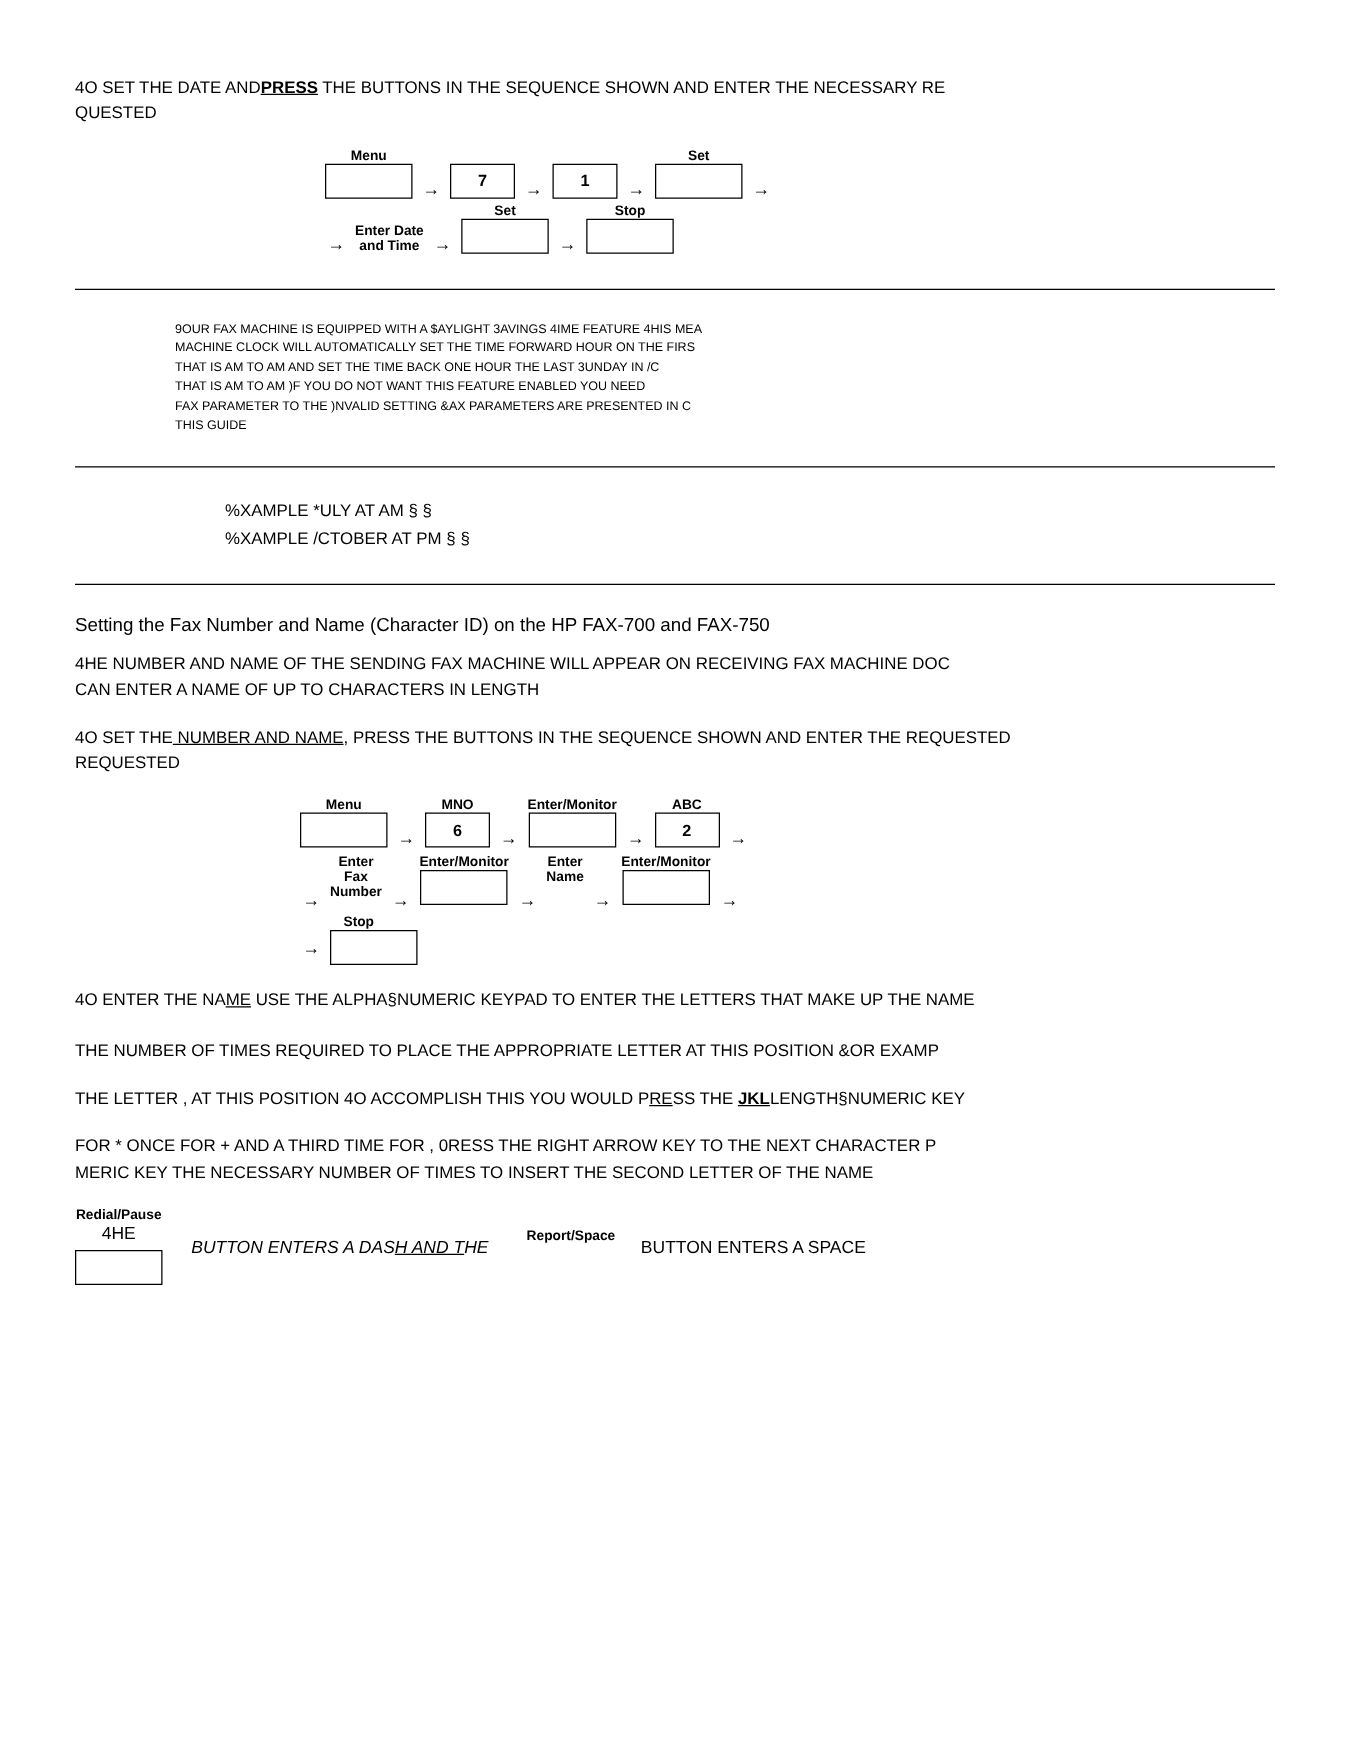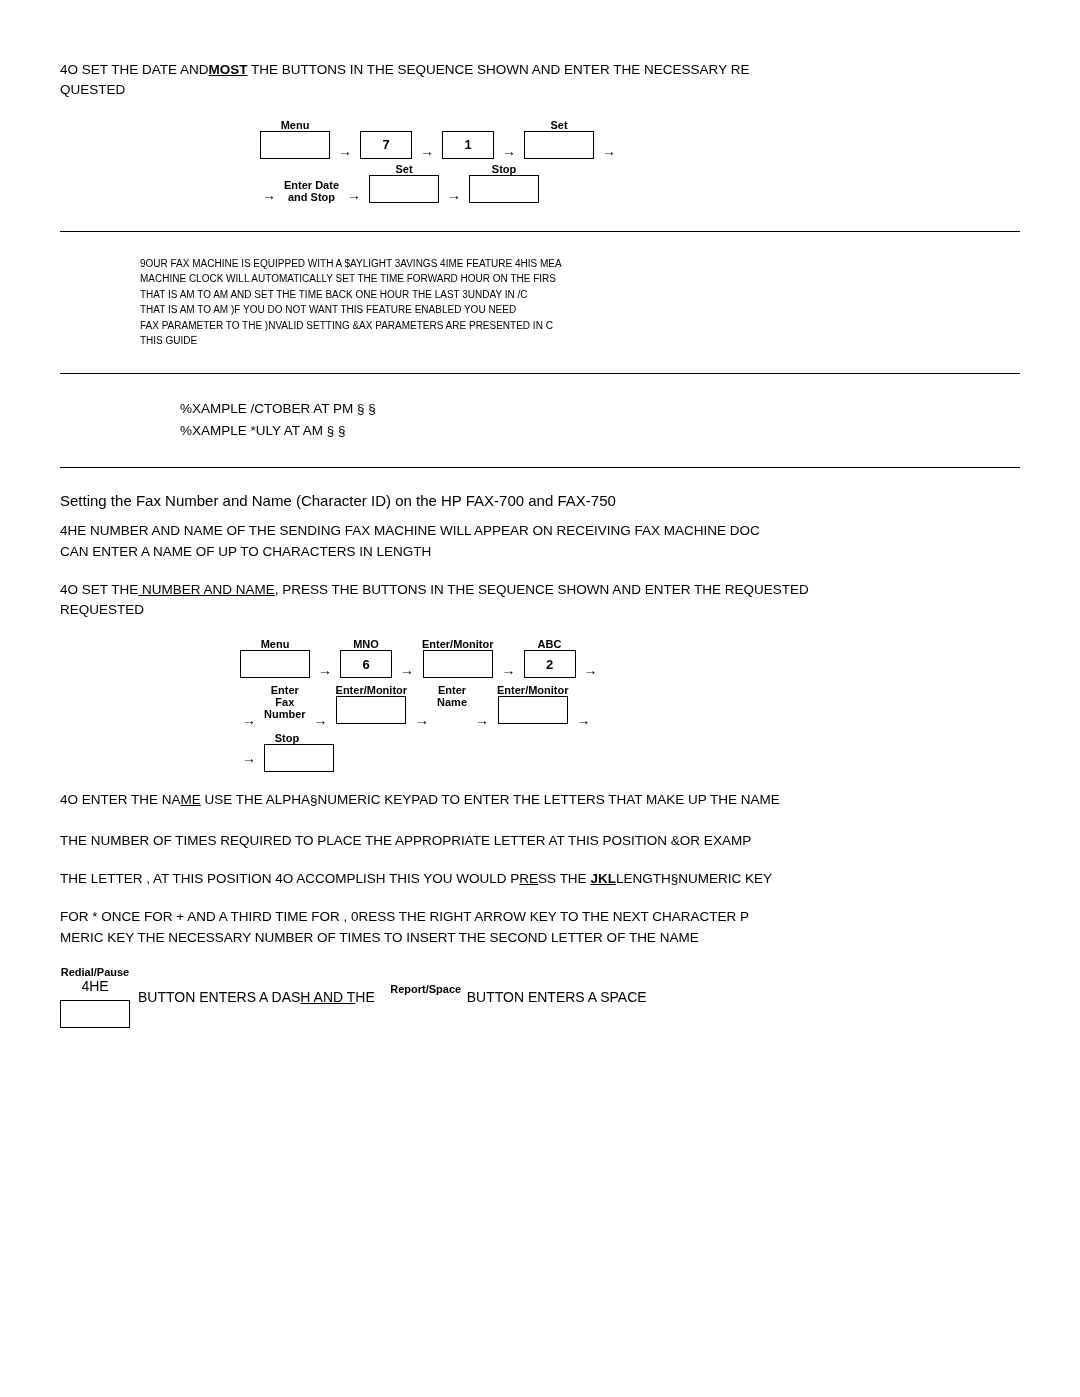--- a/index.html
+++ b/index.html
@@ -80,21 +80,21 @@
     .small-label {
       font-size: 11px;
       font-weight: bold;
     }
   </style>
 </head>
 <body>
 
 <div class="section">
   <div class="intro-text">
-    <span>4O SET THE DATE AND</span><span style="text-decoration: underline; font-weight: bold;">MOST</span><span> THE BUTTONS IN THE SEQUENCE SHOWN AND ENTER THE NECESSARY RE</span><br>
+    <span>4O SET THE DATE AND</span><span style="text-decoration: underline; font-weight: bold;">PRESS</span><span> THE BUTTONS IN THE SEQUENCE SHOWN AND ENTER THE NECESSARY RE</span><br>
     <span>QUESTED</span>
   </div>
 
   <div style="display:flex; align-items:flex-end; gap:6px; margin-left:200px; margin-bottom:4px;">
     <div class="seq-col">
       <div class="small-label">Menu</div>
       <div class="btn-box wide"></div>
     </div>
     <div class="arrow">→</div>
     <div class="seq-col">
@@ -109,21 +109,21 @@
       <div class="small-label">Set</div>
       <div class="btn-box wide"></div>
     </div>
     <div class="arrow">→</div>
   </div>
 
   <div style="display:flex; align-items:flex-end; gap:6px; margin-left:200px; margin-top:4px;">
     <div class="arrow">→</div>
     <div class="seq-col">
       <div class="small-label">Enter Date</div>
-      <div class="small-label">and Stop</div>
+      <div class="small-label">and Time</div>
     </div>
     <div class="arrow">→</div>
     <div class="seq-col">
       <div class="small-label">Set</div>
       <div class="btn-box wide"></div>
     </div>
     <div class="arrow">→</div>
     <div class="seq-col">
       <div class="small-label">Stop</div>
       <div class="btn-box wide"></div>
@@ -138,22 +138,22 @@
   <span>MACHINE CLOCK WILL AUTOMATICALLY SET THE TIME FORWARD  HOUR ON THE FIRS</span><br>
   <span>THAT IS    AM TO    AM  AND SET THE TIME BACK ONE HOUR THE LAST 3UNDAY IN /C</span><br>
   <span>THAT IS    AM TO    AM  )F YOU DO NOT WANT THIS FEATURE ENABLED  YOU NEED</span><br>
   <span>FAX PARAMETER   TO THE )NVALID SETTING  &amp;AX PARAMETERS ARE PRESENTED IN C</span><br>
   <span>THIS GUIDE</span>
 </div>
 
 <hr class="divider">
 
 <div class="example-block">
+  <div>%XAMPLE  *ULY      AT    AM   §   §</div>
   <div>%XAMPLE  /CTOBER   AT    PM   §   §</div>
-  <div>%XAMPLE  *ULY      AT    AM   §   §</div>
 </div>
 
 <hr class="divider">
 
 <div class="section">
 
   <div class="heading-section">Setting the Fax Number and Name (Character ID) on the HP FAX-700 and FAX-750</div>
 
   <div class="intro-text">
     <span>4HE NUMBER AND NAME OF THE SENDING FAX MACHINE WILL APPEAR ON RECEIVING FAX MACHINE DOC</span><br>
@@ -234,29 +234,29 @@
 
   <div class="intro-text">
     <span>THE LETTER , AT THIS POSITION  4O ACCOMPLISH THIS YOU WOULD P<span style="text-decoration:underline;">RE</span>SS THE </span><span style="text-decoration:underline; font-weight:bold;">JKL</span><span>LENGTH§NUMERIC KEY</span>
   </div>
 
   <div class="intro-text">
     <span>FOR * ONCE FOR + AND A THIRD TIME FOR ,  0RESS THE RIGHT ARROW KEY TO THE NEXT CHARACTER P</span><br>
     <span>MERIC KEY THE NECESSARY NUMBER OF TIMES TO INSERT THE SECOND LETTER OF THE NAME</span>
   </div>
 
-  <div style="display:flex; align-items:center; gap:4px; margin-top:12px;">
+  <div style="display:flex; align-items:center; gap:19px; margin-top:12px;">
     <div class="seq-col">
       <div class="small-label">Redial/Pause</div>
       <div style="display:flex; align-items:center; gap:6px;flex-direction:column;">
         <span>4HE</span>
         <div class="btn-box wide"></div>
       </div>
     </div>
-    <div style="display:flex; align-items:flex-end; gap:4px; margin-left:4px;">
+    <div style="display:flex; align-items:flex-end; gap:4px; margin-left:4px;font-style:italic;">
       <span>BUTTON ENTERS A DAS<span style="text-decoration:underline;">H  AND T</span>HE</span>
     </div>
     <div class="seq-col" style="margin-left:10px;text-align:center;">
       <div class="small-label">Report/Space</div>
       <span>&nbsp;&nbsp;&nbsp;&nbsp;&nbsp;&nbsp;&nbsp;&nbsp;&nbsp;&nbsp;&nbsp;&nbsp;&nbsp;&nbsp;&nbsp;&nbsp;&nbsp;&nbsp;&nbsp;</span>
     </div>
     <span>BUTTON ENTERS A SPACE</span>
   </div>
 
 </div>

